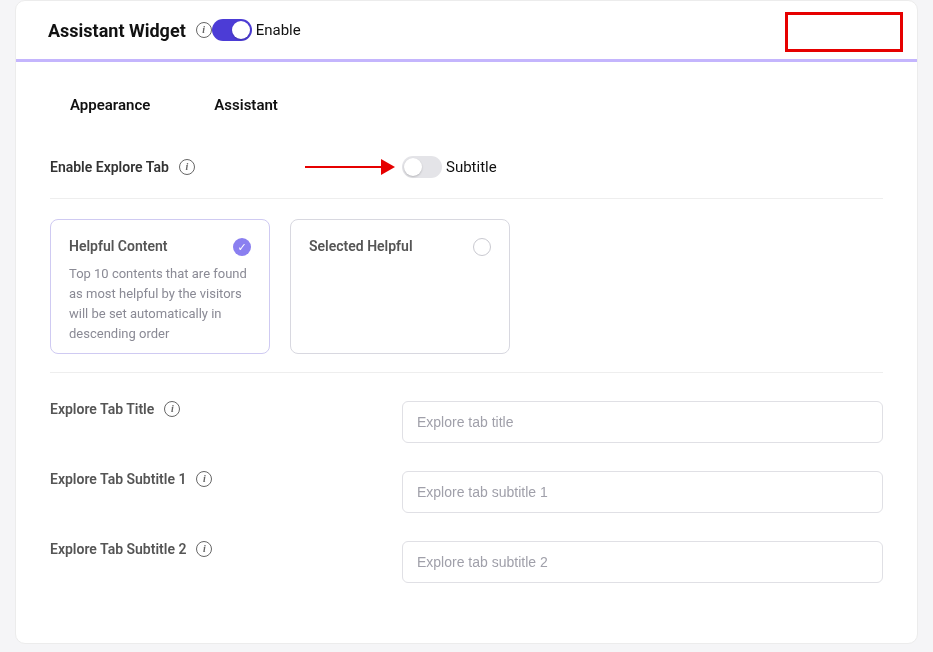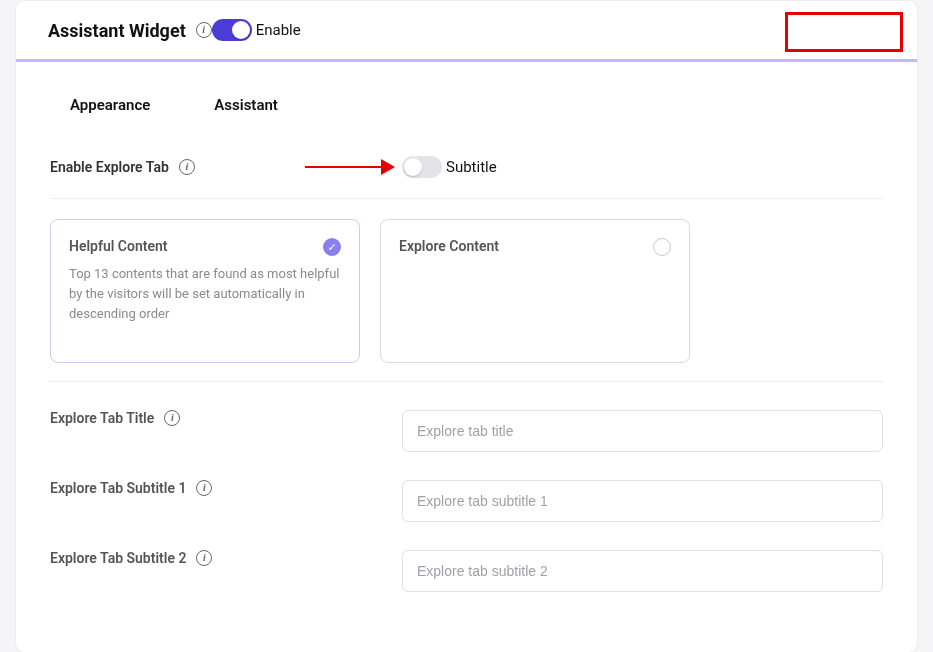--- a/index.html
+++ b/index.html
@@ -168,24 +168,24 @@
       border: none;
       border-top: 1px solid #eee;
       margin: 18px 0 20px 0;
     }
     .options-row {
       display: flex;
       gap: 20px;
       margin-bottom: 4px;
     }
     .option-card {
-      width: 310px;
+      width: 220px;
       border: 1px solid #dcd9f5;
       border-radius: 8px;
-      padding: 18px 18px 38px 18px;
+      padding: 18px 18px 8px 18px;
       cursor: pointer;
       position: relative;
     }
     .option-card.selected {
       border-color: #cfcaf2;
     }
     .option-card.unselected {
       border-color: #d8d8e0;
     }
     .option-header {
@@ -293,25 +293,25 @@
     </div>
 
     <hr class="divider">
 
     <div class="options-row">
       <div class="option-card selected">
         <div class="option-header">
           <span class="option-title">Helpful Content</span>
           <span class="check-indicator checked">✓</span>
         </div>
-        <div class="option-desc">Top 13 contents that are found as most helpful by the visitors will be set automatically in descending order</div>
+        <div class="option-desc">Top 10 contents that are found as most helpful by the visitors will be set automatically in descending order</div>
       </div>
       <div class="option-card unselected">
         <div class="option-header">
-          <span class="option-title">Explore Content</span>
+          <span class="option-title">Selected Helpful</span>
           <span class="check-indicator unchecked"></span>
         </div>
       </div>
     </div>
 
     <hr class="divider">
 
     <div class="form-row">
       <div class="form-label-wrap">
         <span class="form-label">Explore Tab Title</span>

